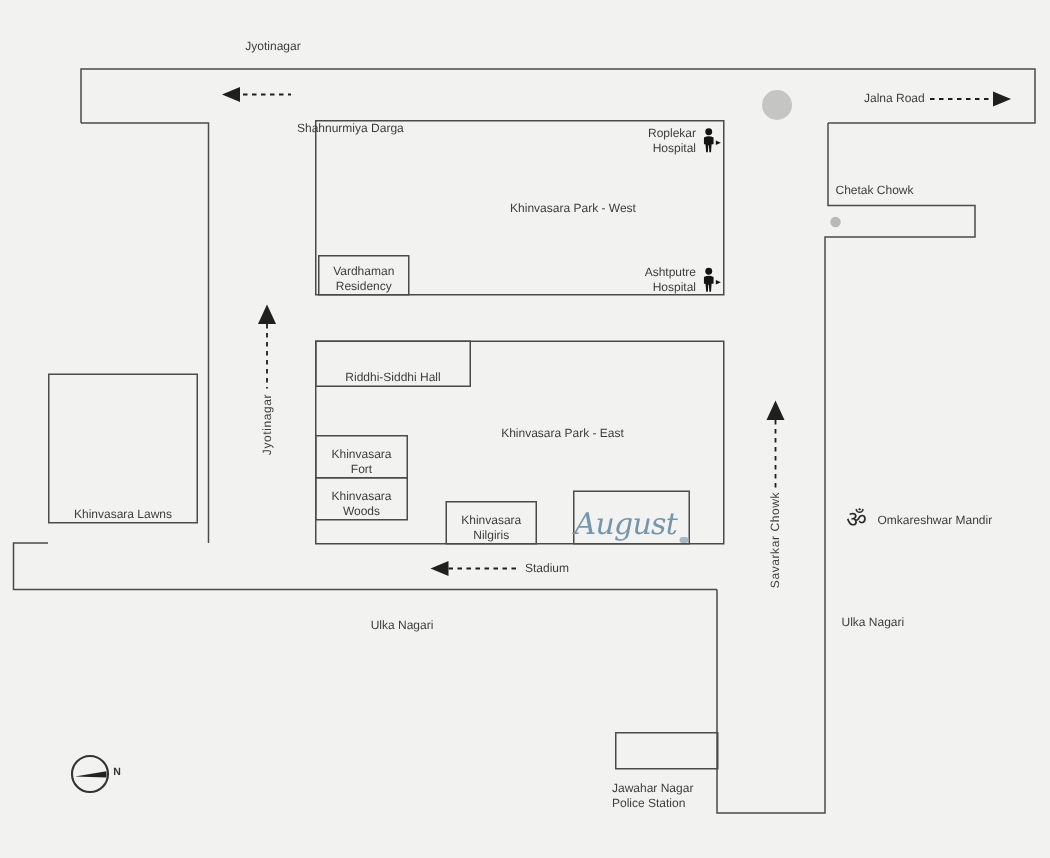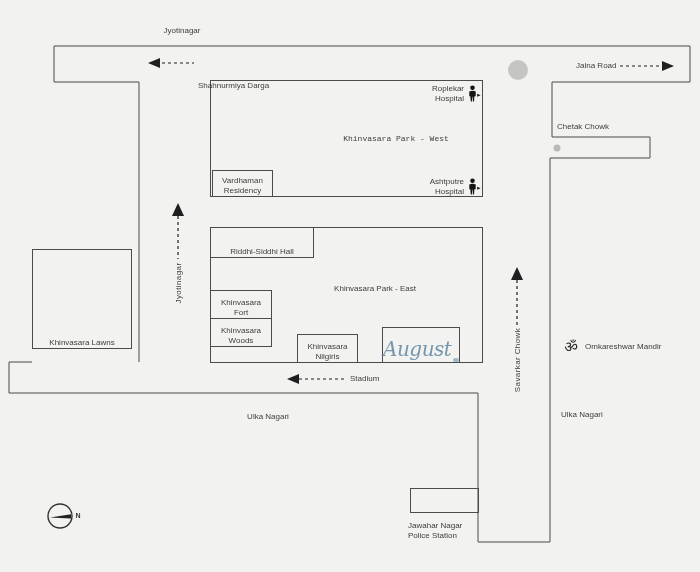--- a/index.html
+++ b/index.html
@@ -118,21 +118,21 @@
   <div class="lbl ctr" style="left:182px;top:31px;">Jyotinagar</div>
   <div class="lbl" style="left:198px;top:58px;margin-top:23px;">Shahnurmiya Darga</div>
   <div class="lbl" style="left:576px;top:61px;">Jalna Road</div>
   <div class="lbl" style="left:557px;top:122px;">Chetak Chowk</div>
   <div class="lbl" style="left:350px;top:374px;">Stadium</div>
   <div class="lbl ctr" style="left:268px;top:417px;">Ulka Nagari</div>
   <div class="lbl" style="left:561px;top:410px;">Ulka Nagari</div>
   <div class="vlbl" style="left:178px;top:283px;">Jyotinagar</div>
   <div class="vlbl" style="left:517px;top:360px;">Savarkar Chowk</div>
 
-  <div class="lbl ctr" style="left:396px;top:139px;font-family:Liberation Mono, monospace;">Khinvasara Park - West</div>
+  <div class="lbl ctr" style="left:382px;top:139px;">Khinvasara Park - West</div>
   <div class="lbl ctr" style="left:375px;top:289px;">Khinvasara Park - East</div>
 
   <div class="lbl two" style="left:418px;top:84px;">Roplekar Hospital</div>
   <svg class="icon" style="left:467px;top:85px;" width="14" height="17" viewBox="0 0 14 17">
     <circle cx="5.5" cy="2.8" r="2.3" fill="#141414"></circle>
     <path d="M2.3 6.6 Q5.5 4.9 8.7 6.6 L8.7 11.2 L7.4 11.2 L7 16.5 L5.9 16.5 L5.6 11.8 L5.2 11.8 L4.9 16.5 L3.8 16.5 L3.3 11.2 L2.3 11.2 Z" fill="#141414"></path>
     <polygon points="13.6,10.2 10.2,8.7 10.2,11.7" fill="#141414"></polygon>
   </svg>
   <div class="lbl two" style="left:418px;top:177px;">Ashtputre Hospital</div>
   <svg class="icon" style="left:467px;top:178px;" width="14" height="17" viewBox="0 0 14 17">

